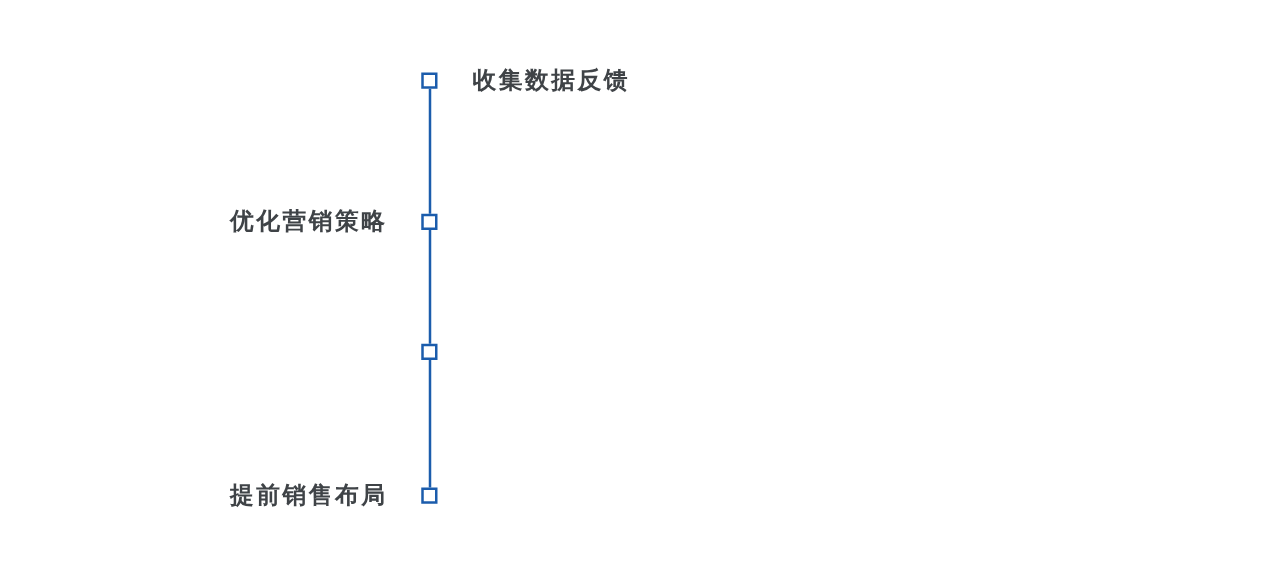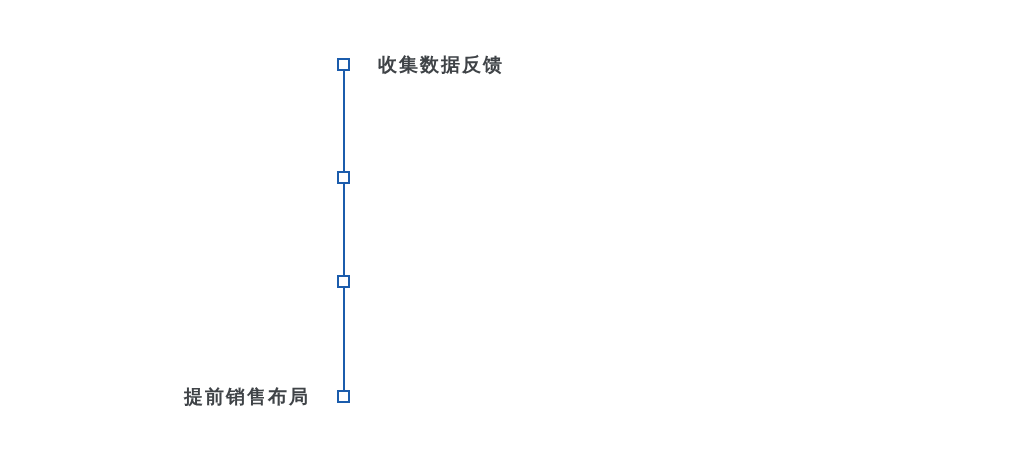--- a/index.html
+++ b/index.html
@@ -71,17 +71,18 @@
 
   <div class="tl-line"></div>
 
   <div class="tl-node npos-0"></div>
   <div class="tl-node npos-1"></div>
   <div class="tl-node npos-2"></div>
   <div class="tl-node npos-3"></div>
 
   <div class="tl-label label-right lpos-0">收集数据反馈</div>
 
+  <div class="tl-label label-left lpos-1">优化营销策略</div>
 
 
   <div class="tl-label label-left lpos-3">提前销售布局</div>
 
 </div>
 
 </body></html>

